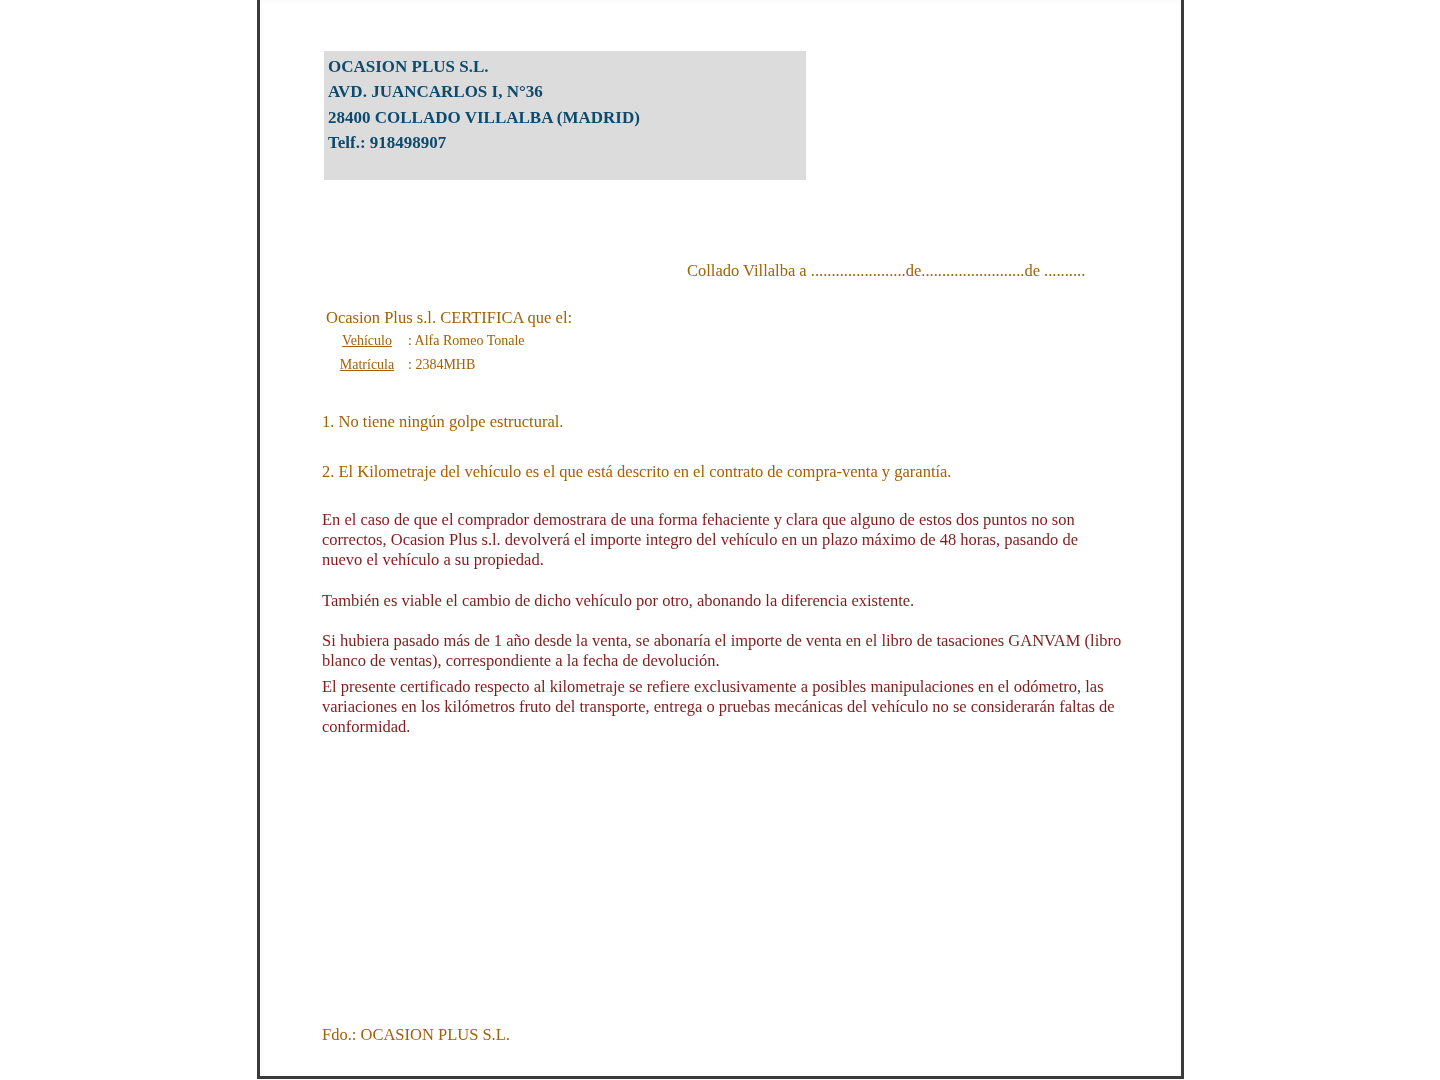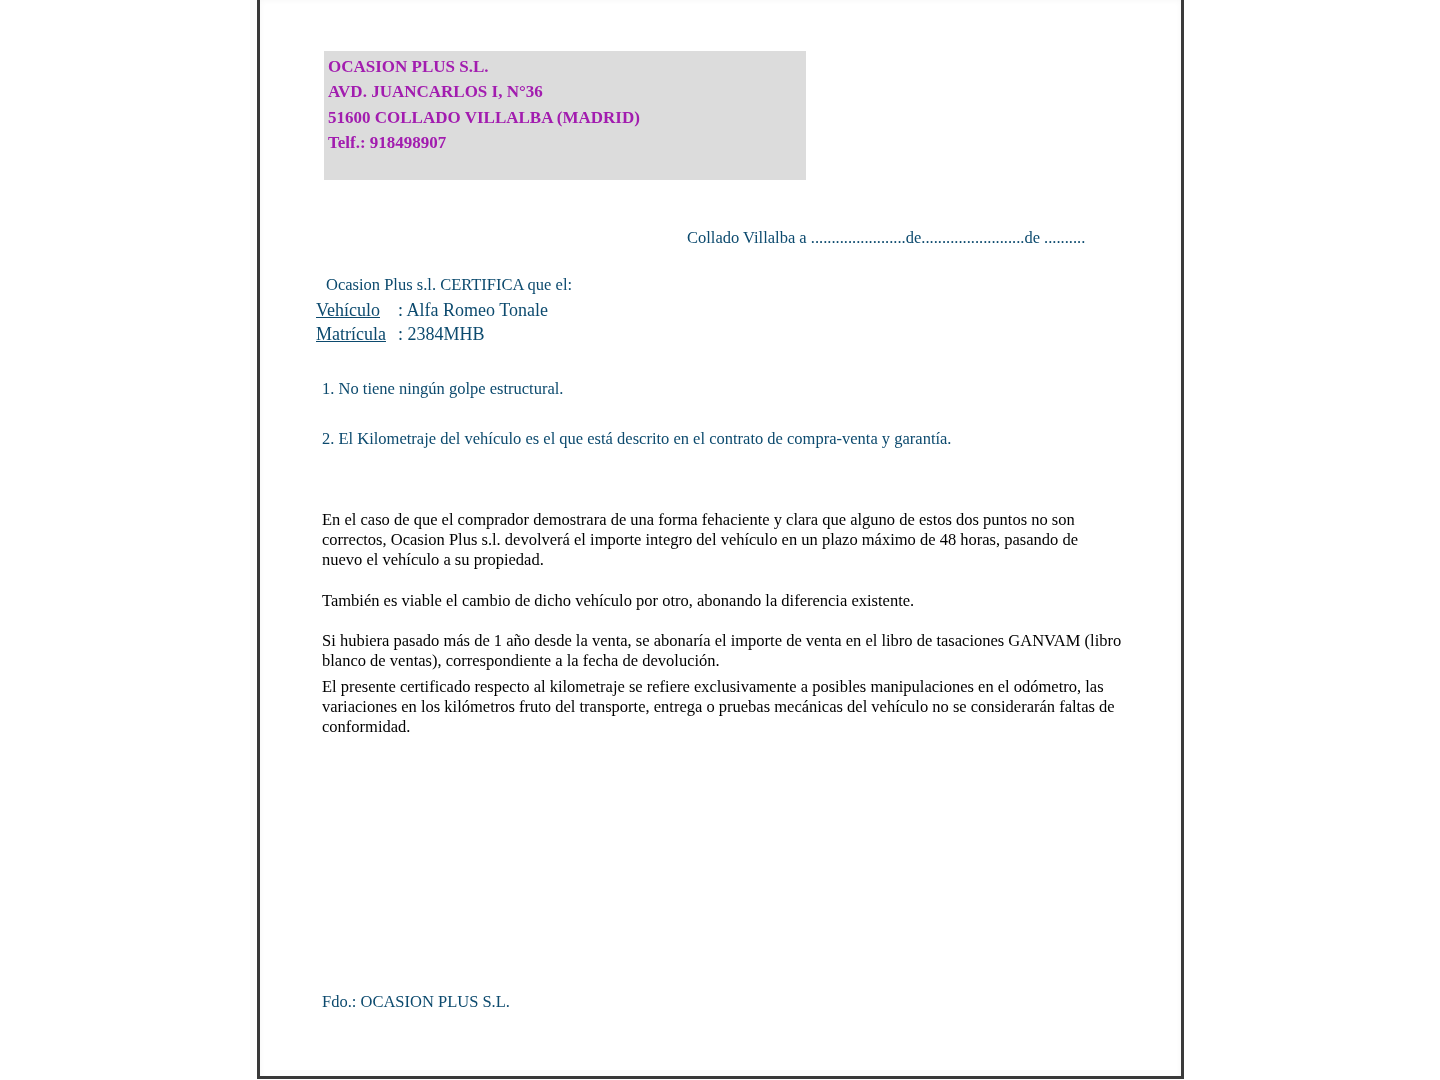--- a/index.html
+++ b/index.html
@@ -34,76 +34,78 @@
     width: 482px;
     height: 129px;
     background: #dcdcdc;
     box-sizing: border-box;
     padding: 3px 0 0 4px;
   }
   .header-box .line {
     font-weight: bold;
     font-size: 17px;
     line-height: 25.3px;
-    color: #a21caf;
+    color: #0c4a6e;
     white-space: nowrap;
   }
   .abs {
     position: absolute;
     font-size: 16.5px;
-    color: #0c4a6e;
+    color: #a16207;
     white-space: nowrap;
+    margin-top: 33px;
   }
   .date-line {
     left: 687px;
     top: 228px;
   }
   .intro {
     left: 326px;
     top: 275px;
   }
   .field-row {
-    left: 316px;
-    font-size: 18px;
+    left: 326px;
+    font-size: 14px;
+    text-align: center;
   }
   .field-row .label {
     display: inline-block;
     width: 82px;
     text-decoration: underline;
   }
   .field-row.r1 { top: 300px; }
   .field-row.r2 { top: 324px; }
   .item1 { left: 322px; top: 379px; }
   .item2 { left: 322px; top: 429px; }
   .para {
     position: absolute;
     left: 322px;
     width: 800px;
     font-size: 16.5px;
     line-height: 20.2px;
-    color: #000000;
+    color: #7f1d1d;
   }
   .para.p1 { top: 510px; }
   .para.p2 { top: 591px; }
   .para.p3 { top: 631px; }
   .para.p4 { top: 677px; }
   .signature {
     left: 322px;
     top: 992px;
   }
 </style>
 </head>
 <body>
 
 <div class="page"></div>
 
 <div class="header-box">
   <div class="line">OCASION PLUS S.L.</div>
   <div class="line">AVD. JUANCARLOS I, N°36</div>
-  <div class="line">51600 COLLADO VILLALBA (MADRID)</div>
+  <div class="line">28400 COLLADO VILLALBA (MADRID)</div>
   <div class="line">Telf.: 918498907</div>
 </div>
 
 <div class="abs date-line">Collado Villalba a .......................de.........................de ..........</div>
 
 <div class="abs intro">Ocasion Plus s.l. CERTIFICA que el:</div>
 
 <div class="abs field-row r1">
   <span class="label">Vehículo</span><span>: Alfa Romeo Tonale</span>
 </div>

